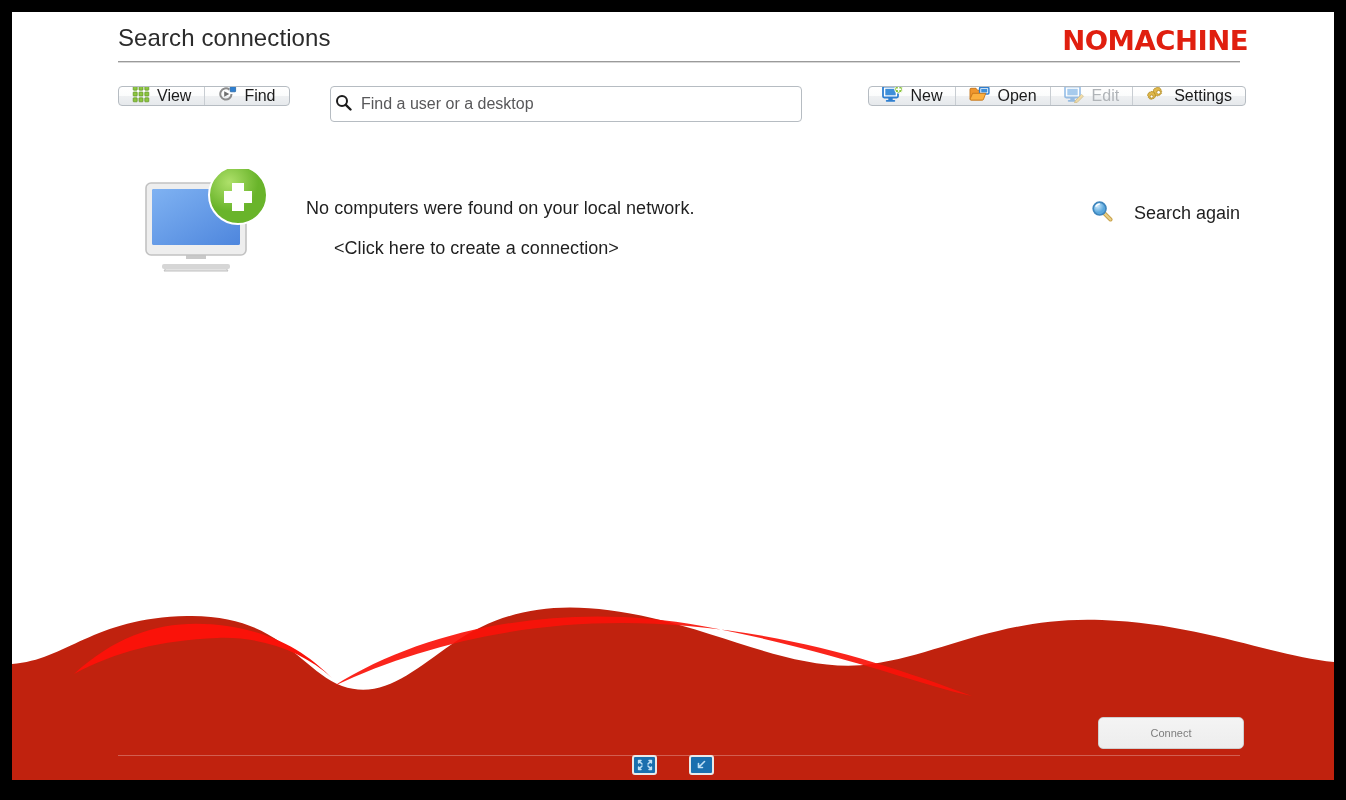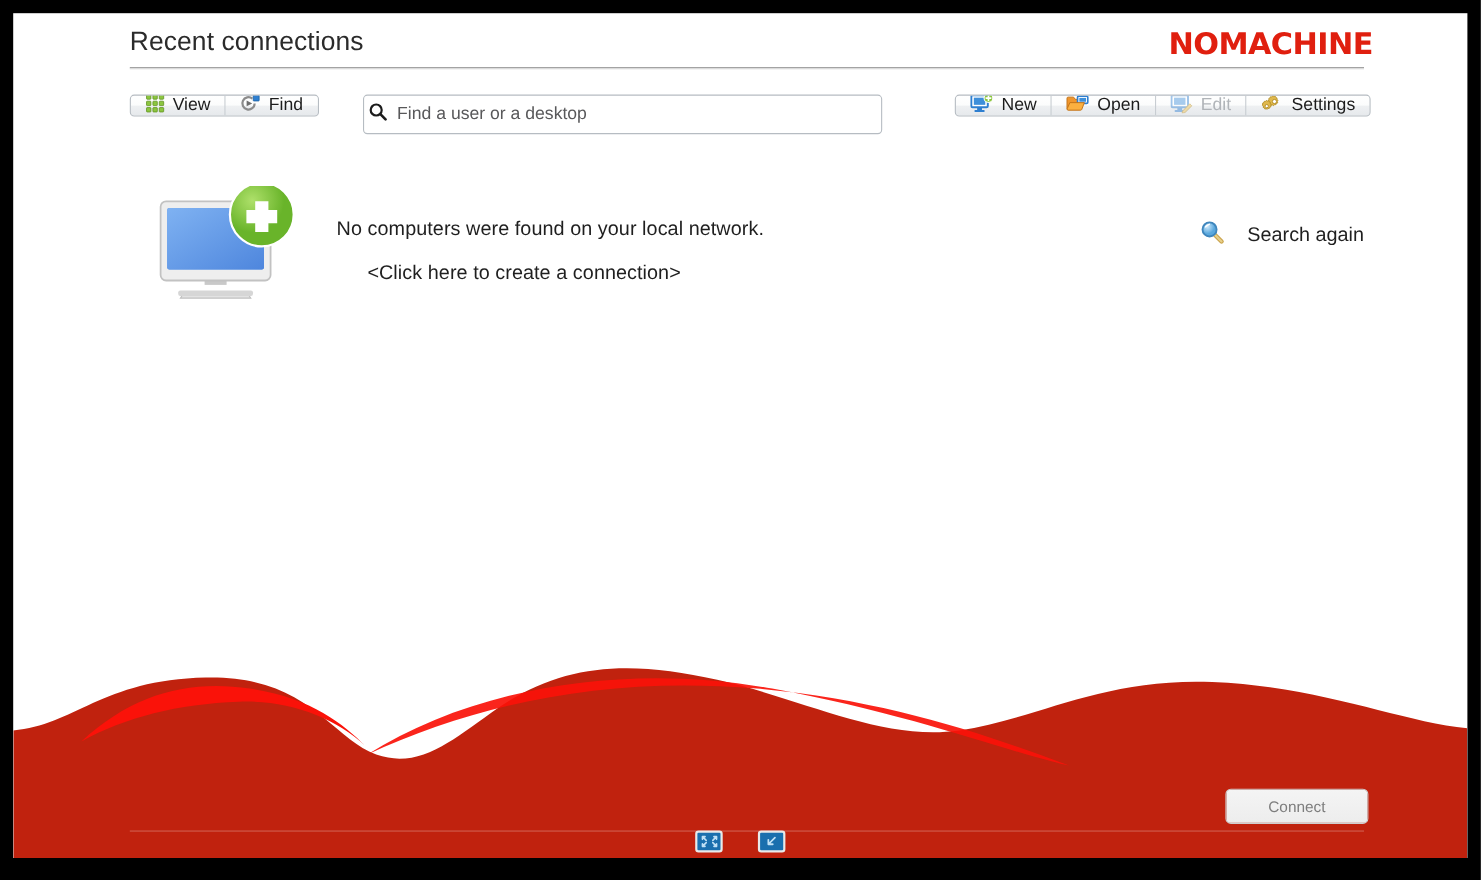--- a/index.html
+++ b/index.html
@@ -124,25 +124,25 @@
   #wave-svg { position:absolute; left:0; bottom:0; width:100%; height:180px; display:block; }
 
   #footer-rule {
     position:absolute; left:106px; bottom:24px;
     width:1122px; height:1px;
     background:rgba(255,255,255,.28);
   }
 
   #connect-button {
     position:absolute; right:90px; bottom:31px;
-    width:130px; height:32px;
+    width:146px; height:32px;
     border-radius:5px;
     border:1px solid #cfcfcf;
     background:linear-gradient(to bottom,#f4f4f4 0%,#ededed 100%);
-    color:#7d7d7d; font-size:14px;
+    color:#7d7d7d; font-size:11px;
     display:flex; align-items:center; justify-content:center;
     cursor:default;
   }
 
   
   #window-controls {
     position:absolute; left:50%; bottom:5px;
     transform:translateX(-50%);
     display:flex; gap:32px;
   }
@@ -154,21 +154,21 @@
     display:flex; align-items:center; justify-content:center;
     cursor:pointer;
   }
 </style>
 </head>
 <body>
 
 <div id="app-frame">
 
   <div id="header">
-    <div id="page-title">Recent connections</div>
+    <div id="page-title">Search connections</div>
     <div id="brand-logo">NOMACHINE</div>
     <div id="header-rule"></div>
   </div>
 
   <div id="toolbar">
 
     <div id="left-group" class="btn-group">
 
       <div class="tbtn">
         <span>

